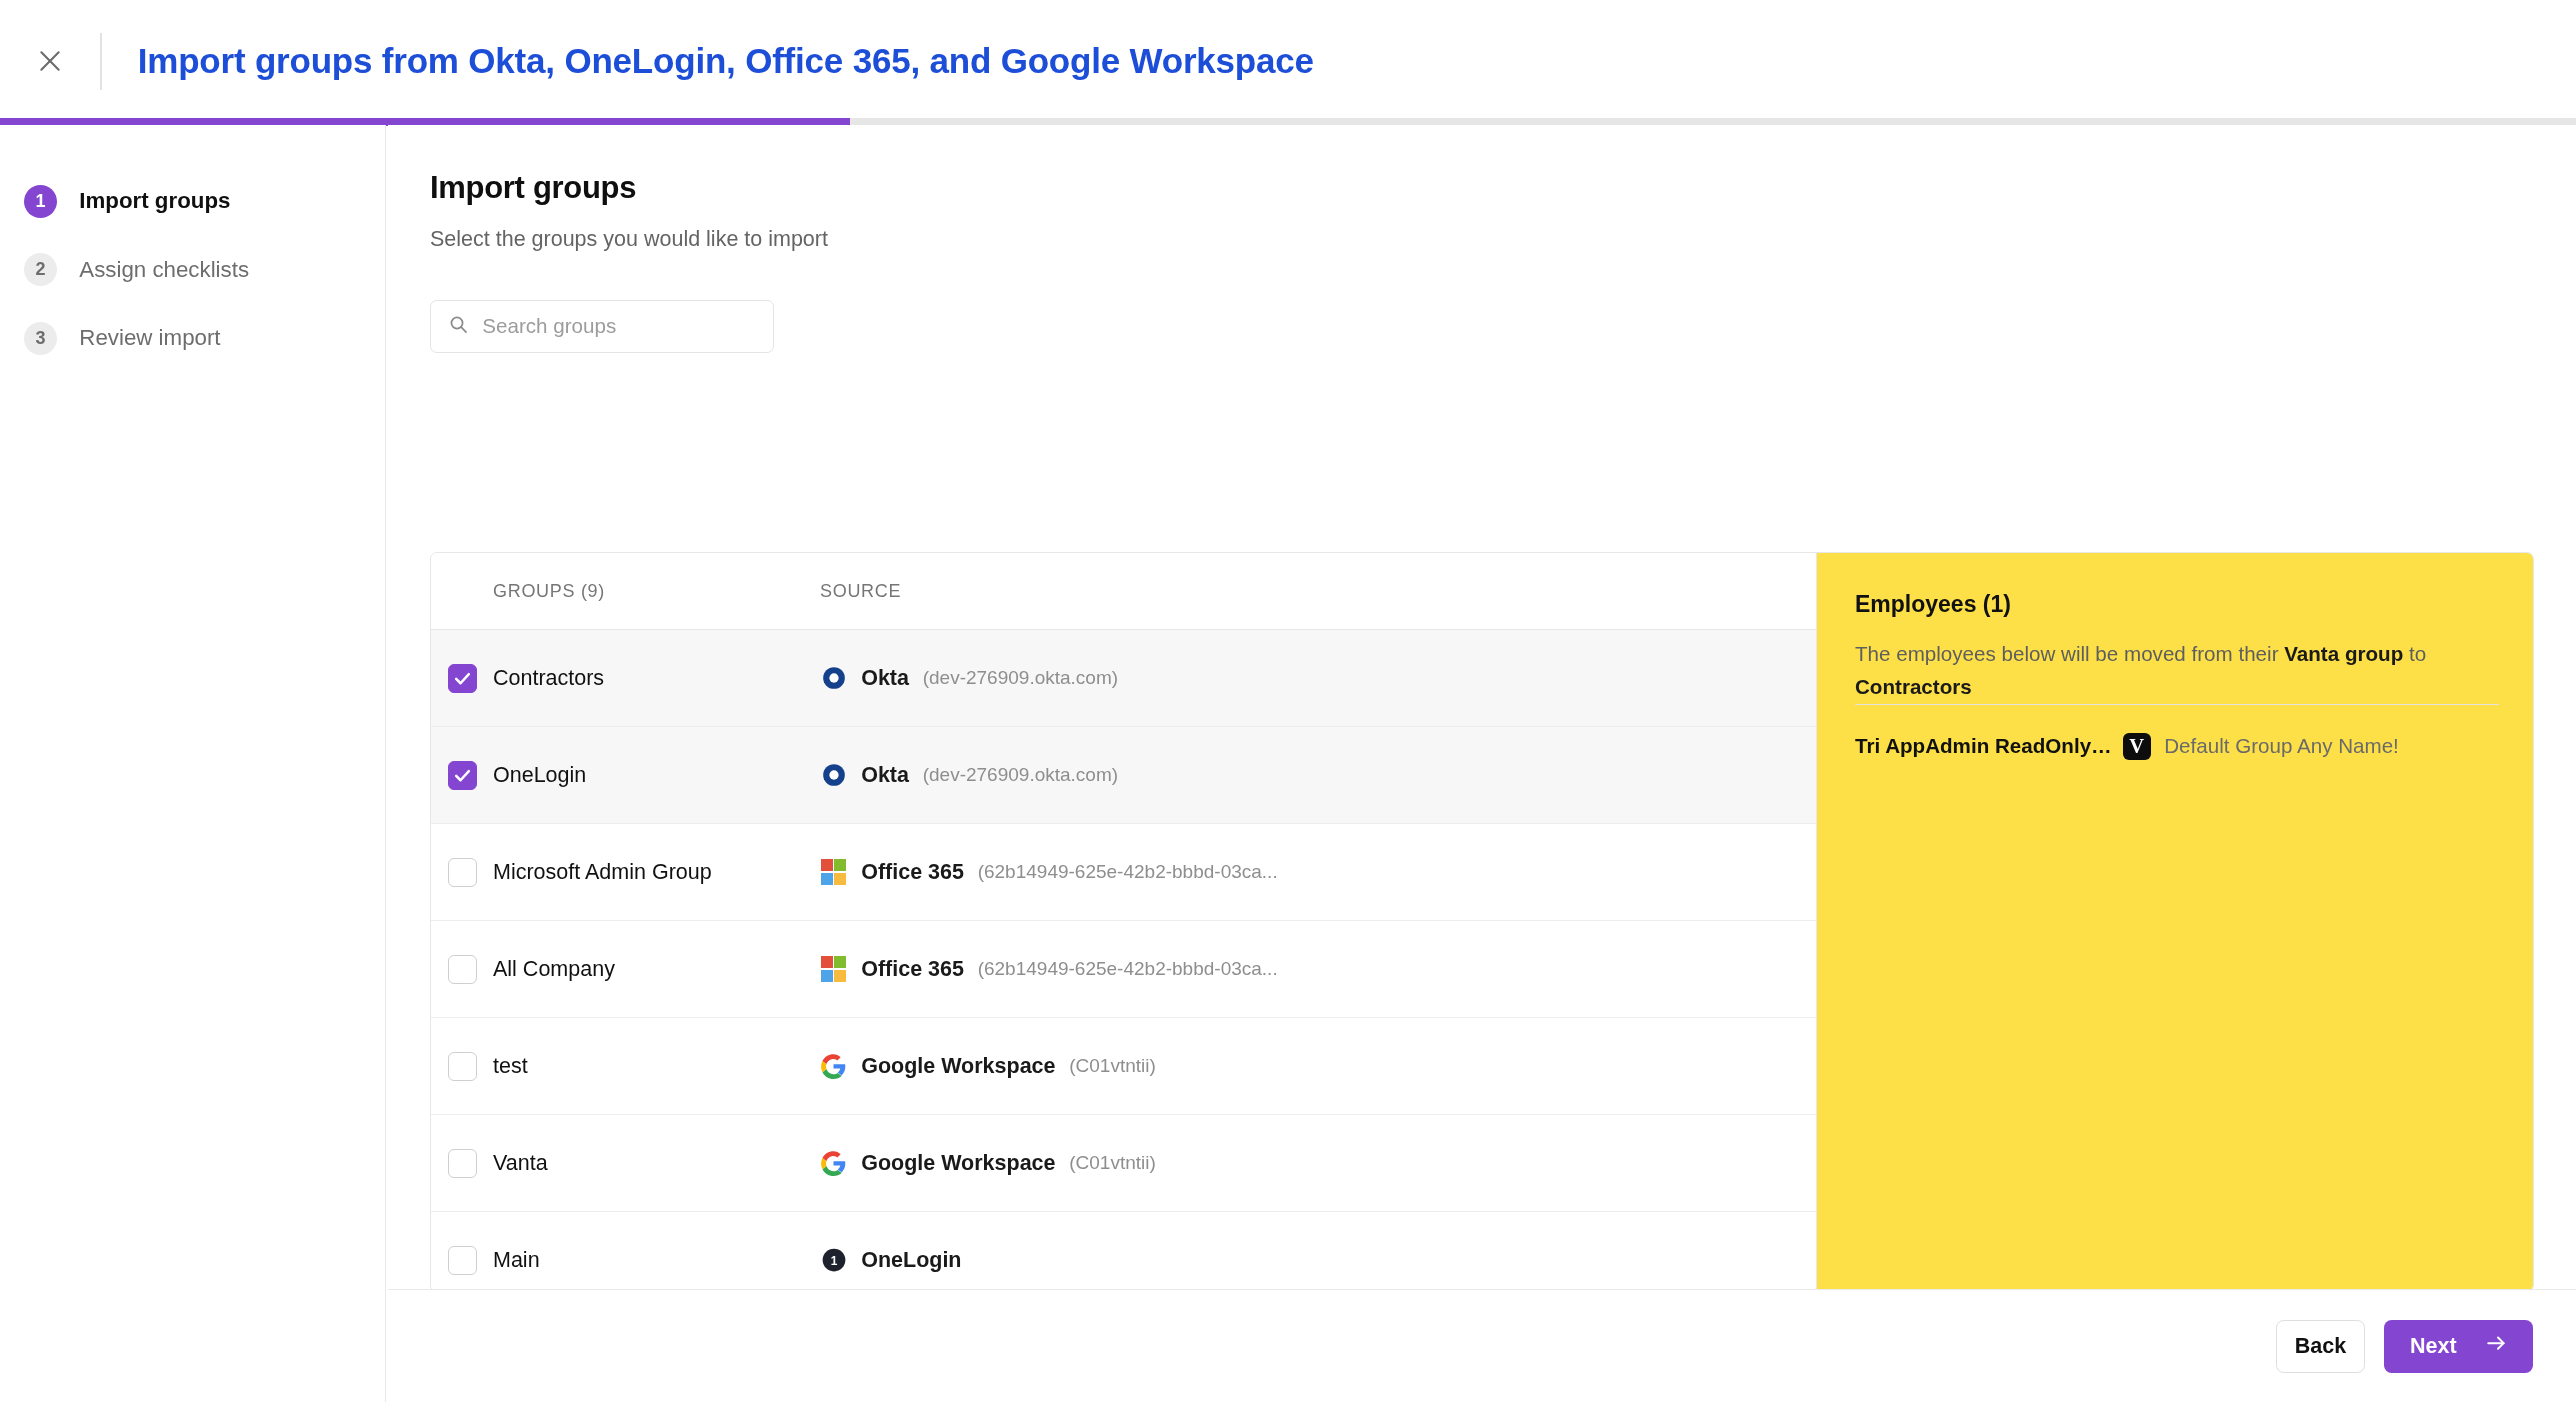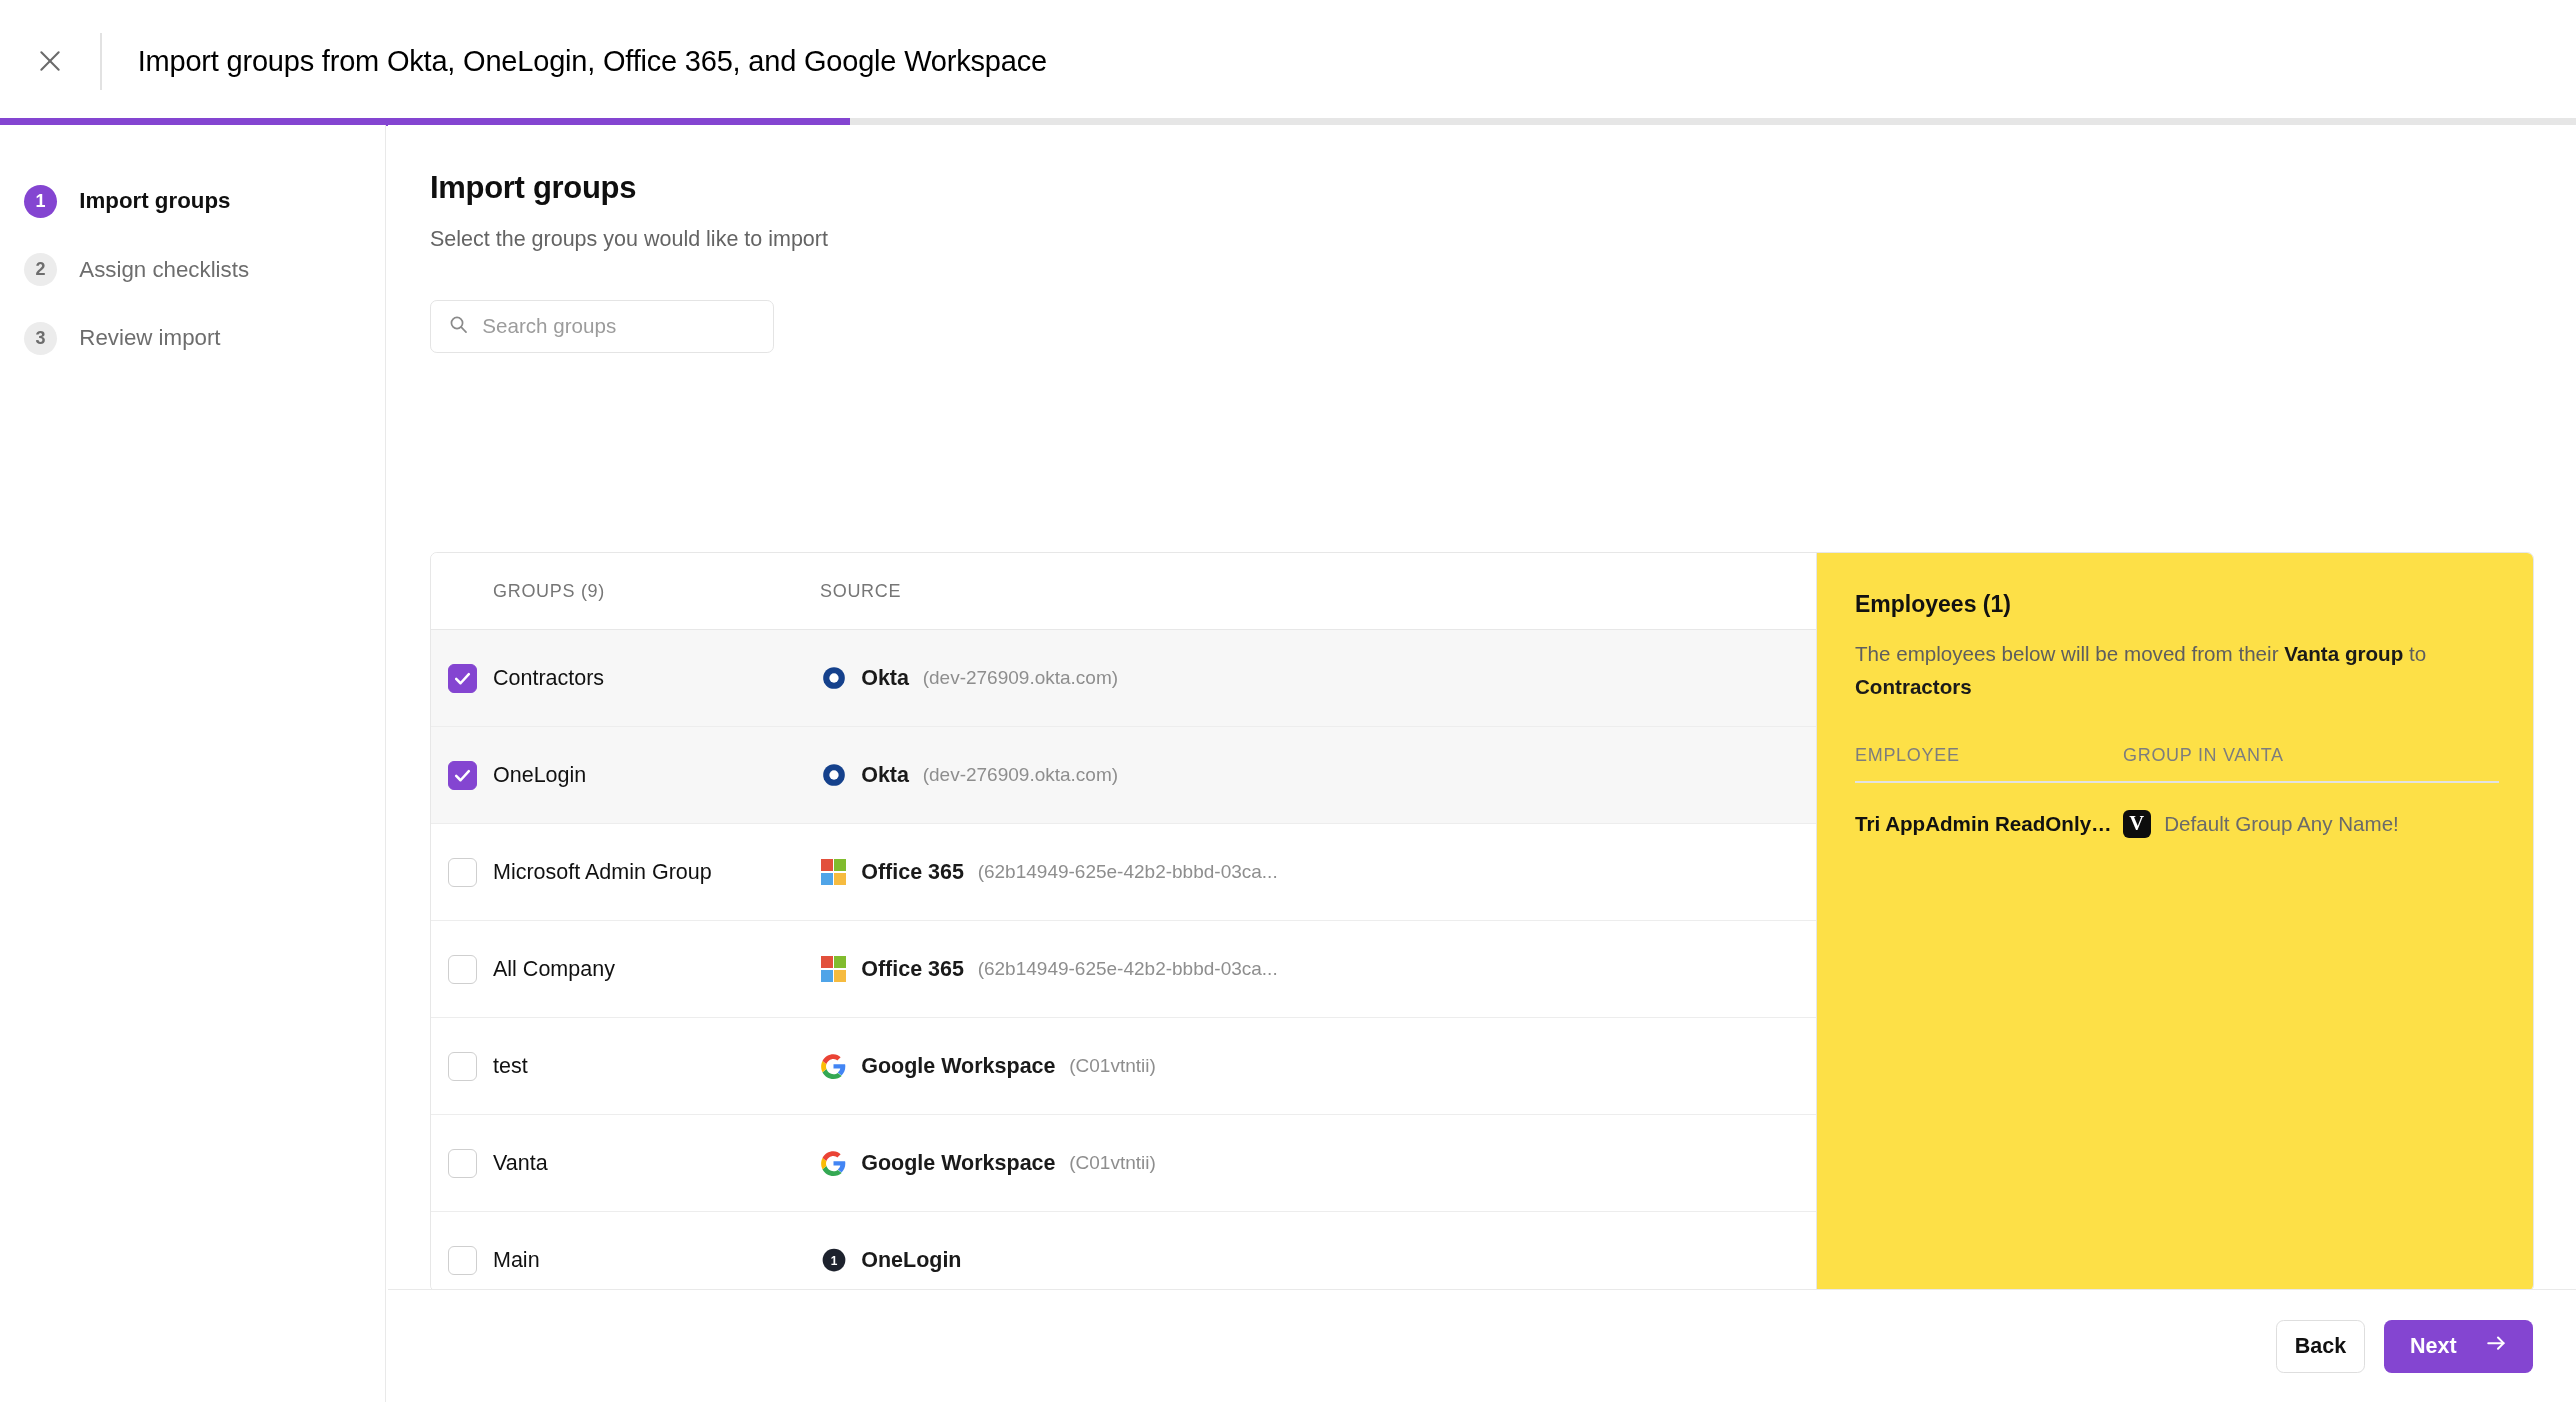--- a/index.html
+++ b/index.html
@@ -20,21 +20,21 @@
   .close-btn {
     width: 48px; height: 48px; margin-left: 26px;
     display: flex; align-items: center; justify-content: center;
     border-radius: 6.9px; cursor: pointer; color: #6b6b6b;
   }
   .close-btn svg { width: 26px; height: 26px; }
   .topbar-sep {
     width: 1.7px; height: 57px; background: #e2e2e2; margin-left: 26px;
   }
   .topbar-title {
-    margin-left: 36px; font-size: 29px; font-weight: 400; color: #000000;
+    margin-left: 36px; font-size: 35px; font-weight: 700; color: #1d4ed8;
     letter-spacing: -0.2px;
   }
 
   
   .progress-track {
     position: absolute; left: 0; top: 118px; width: 2576px; height: 7.7px;
     background: #e6e6e6;
   }
   .progress-fill {
     height: 7.7px; background: #8445d1; width: 33%;
@@ -368,24 +368,20 @@
                 <span class="srcname">OneLogin</span>
               </div>
             </div>
           </div>
       </div>
 
       <div class="detail">
         <div class="detail-title">Employees (1)</div>
         <div class="detail-desc">
           <span>The employees below will be moved from their </span><b>Vanta group</b><span> to </span><b>Contractors</b>
-        </div>
-        <div class="emp-head">
-          <div class="emp-c1 emp-th">EMPLOYEE</div>
-          <div class="emp-th">GROUP IN VANTA</div>
         </div>
         <div class="emp-divider"></div>
         <div id="emp-body">
             <div class="emp-row">
               <div class="emp-name">Tri AppAdmin ReadOnlyAd...</div>
               <div class="emp-group">
                 <span class="vanta-badge">V</span>
                 <span class="emp-group-name">Default Group Any Name!</span>
               </div>
             </div>

